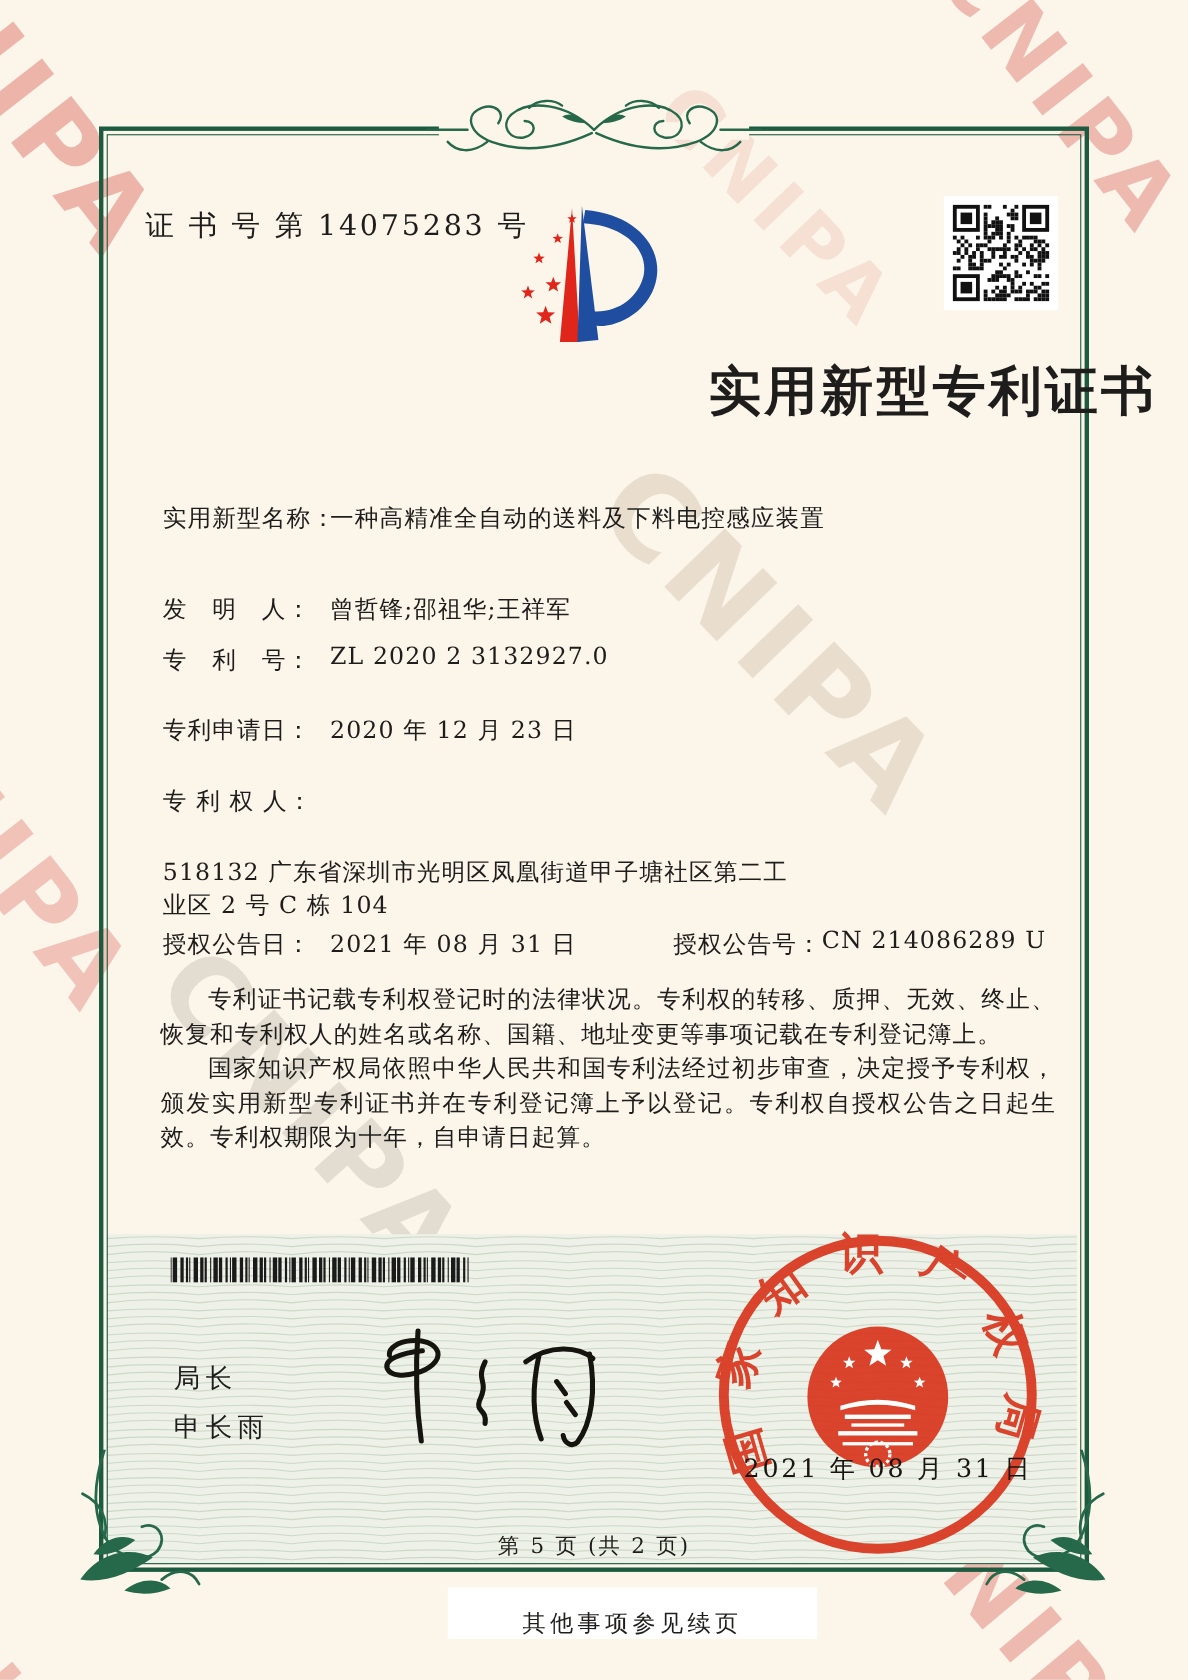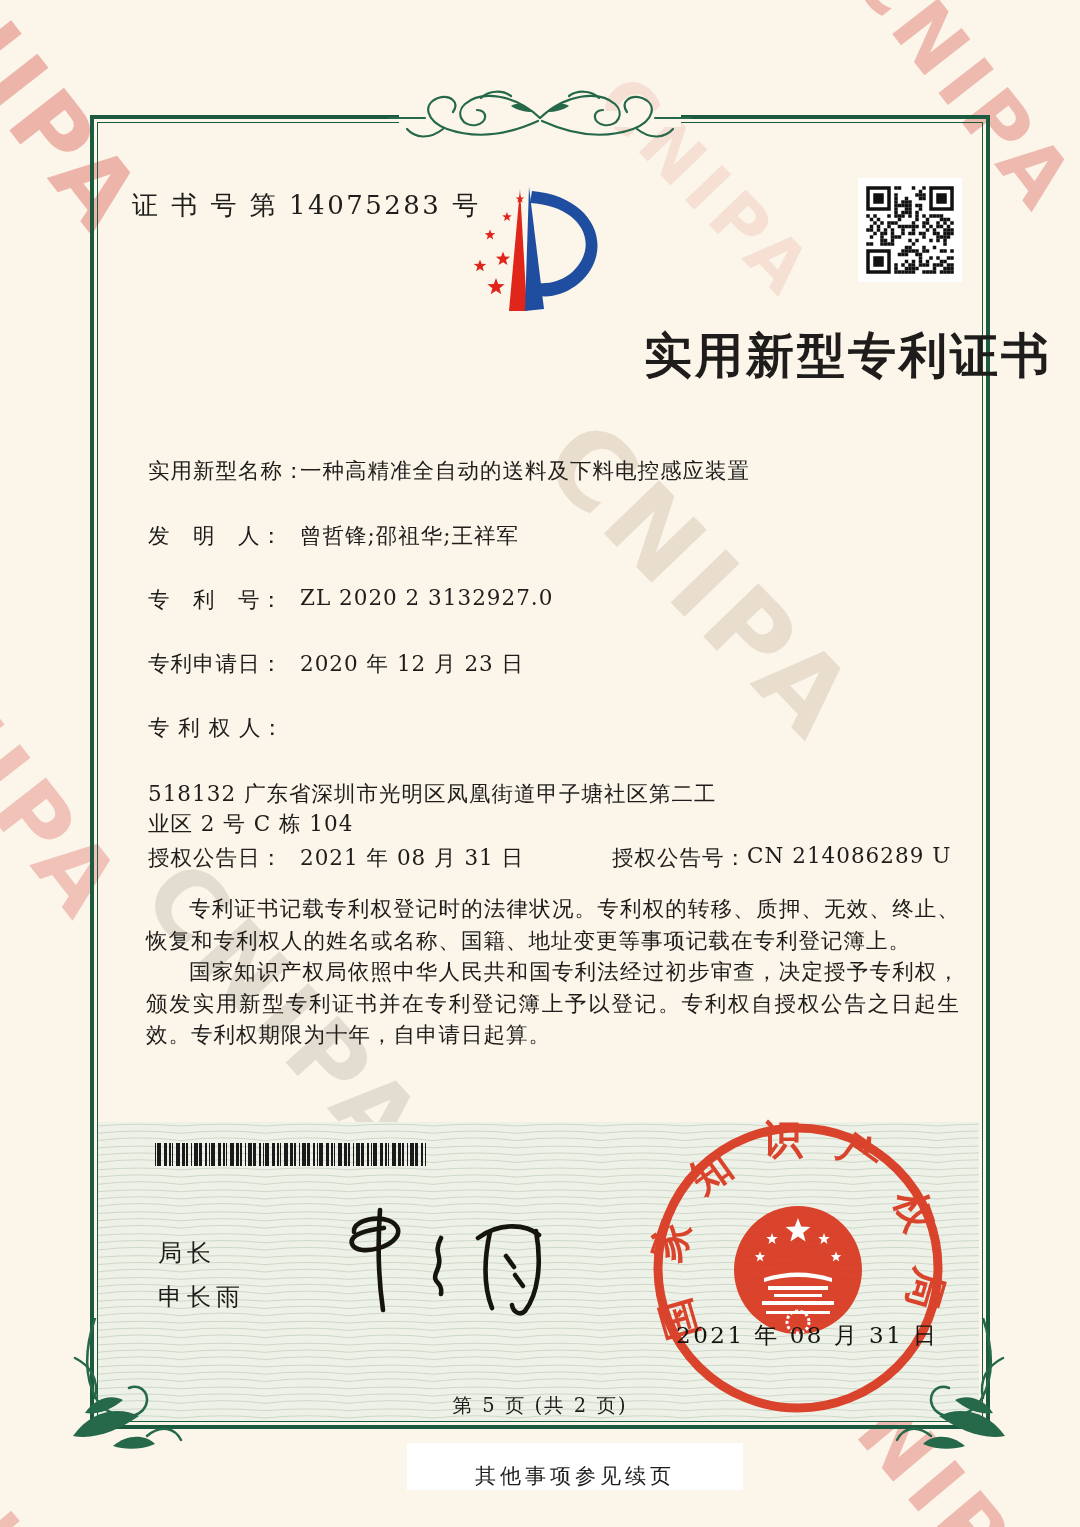--- a/index.html
+++ b/index.html
@@ -393,21 +393,21 @@
       <rect x="15.25" y="78.25" width="10.5" height="10.5" fill="#111"></rect>
     </svg>
 </div>
 
 <div class="title">实用新型专利证书</div>
 
 <div class="row" style="top:456px">
   <span class="lab">实用新型名称：</span>
   <span class="val">一种高精准全自动的送料及下料电控感应装置</span>
 </div>
-<div class="row" style="top:521px">
+<div class="row" style="top:539px">
   <span class="lab">发　明　人：</span>
   <span class="val">曾哲锋;邵祖华;王祥军</span>
 </div>
 <div class="row" style="top:585px">
   <span class="lab">专　利　号：</span>
   <span class="val">ZL 2020 2 3132927.0</span>
 </div>
 <div class="row" style="top:649px">
   <span class="lab">专利申请日：</span>
   <span class="val">2020 年 12 月 23 日</span>

